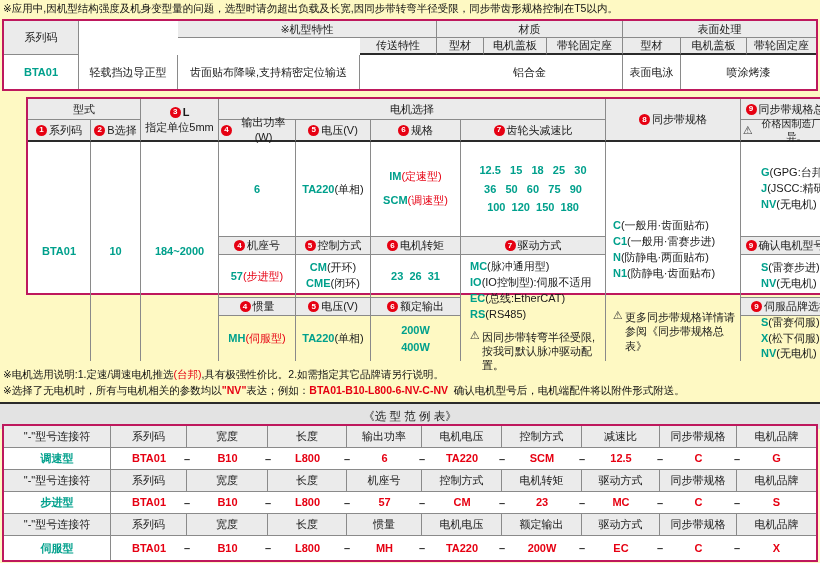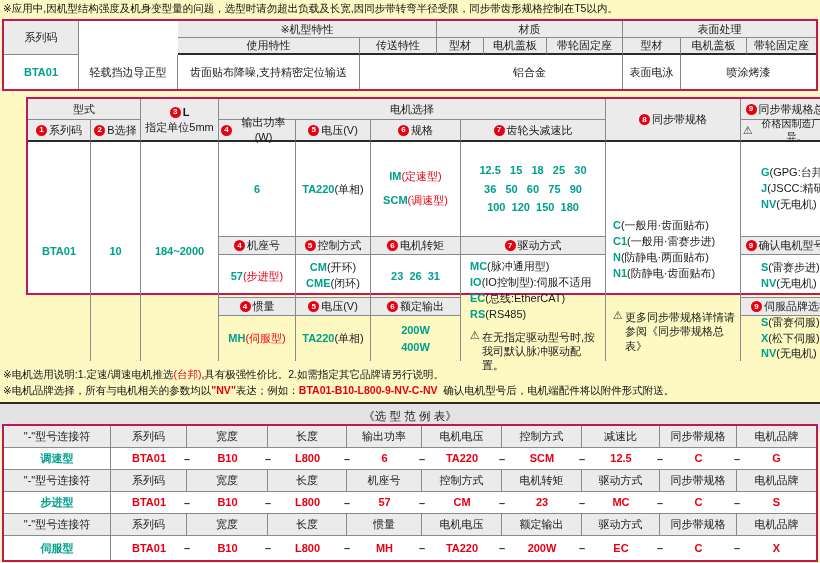--- a/index.html
+++ b/index.html
@@ -38,21 +38,20 @@
 
 <div class="page">
 
   <div class="topnote">※应用中,因机型结构强度及机身变型量的问题，选型时请勿超出负载及长宽,因同步带转弯半径受限，同步带齿形规格控制在T5以内。</div>
 
   <div class="t" style="left:2px;top:19px;width:816px;height:72px;grid-template-columns:75px 99px 182px 77px 47px 63px 76px 58px 66px 69px;grid-template-rows:17px 17px 34px;">
     <div class="c h" style="grid-area:1/1/3/2">系列码</div>
     <div class="c h" style="grid-area:1/3/2/5">※机型特性</div>
     <div class="c h" style="grid-area:1/5/2/8">材质</div>
     <div class="c h ne" style="grid-area:1/8/2/11">表面处理</div>
-    <div class="c h tb" style="grid-area:2/3">使用特性</div>
     <div class="c h tb" style="grid-area:2/4">传送特性</div>
     <div class="c h tb" style="grid-area:2/5">型材</div>
     <div class="c h tb" style="grid-area:2/6">电机盖板</div>
     <div class="c h tb" style="grid-area:2/7">带轮固定座</div>
     <div class="c h tb" style="grid-area:2/8">型材</div>
     <div class="c h tb" style="grid-area:2/9">电机盖板</div>
     <div class="c h tb ne" style="grid-area:2/10">带轮固定座</div>
     <div class="c nb teal" style="grid-area:3/1">BTA01</div>
     <div class="c nb" style="grid-area:3/2">轻载挡边导正型</div>
     <div class="c nb" style="grid-area:3/3">齿面贴布降噪,支持精密定位输送</div>
@@ -200,21 +199,21 @@
       <span class="opt"><span class="teal">CME</span><span>(闭环)</span></span>
     </div>
     <div class="c teal" style="grid-area:5/6">23&nbsp;&nbsp;26&nbsp;&nbsp;31</div>
     <div class="c nb colcell leftlist" style="grid-area:5/7/8/8;padding:4px 3px 4px 9px;justify-content:flex-start">
       <span class="opt"><span class="teal">MC</span><span>(脉冲通用型)</span></span>
       <span class="opt"><span class="teal">IO</span><span>(IO控制型):伺服不适用</span></span>
       <span class="opt"><span class="teal">EC</span><span>(总线:EtherCAT)</span></span>
       <span class="opt"><span class="teal">RS</span><span>(RS485)</span></span>
       <span class="note-row" style="margin-top:7px">
           <span class="w">⚠</span>
-          <span>在无指定驱动型号时,按我司默认脉冲驱动配置。</span>
+          <span>因同步带转弯半径受限,按我司默认脉冲驱动配置。</span>
         </span>
     </div>
     <div class="c ne colcell leftlist" style="grid-area:5/9;padding-left:20px">
       <span class="opt"><span class="teal">S</span><span>(雷赛步进)</span></span>
       <span class="opt"><span class="teal">NV</span><span>(无电机)</span></span>
     </div>
 
     <div class="c h" style="grid-area:6/4">
       <span class="hl">
           <span class="n">4</span>
@@ -252,21 +251,21 @@
       <span class="opt"><span class="teal">S</span><span>(雷赛伺服)</span></span>
       <span class="opt"><span class="teal">X</span><span>(松下伺服)</span></span>
       <span class="opt"><span class="teal">NV</span><span>(无电机)</span></span>
     </div>
   </div>
 
   <div class="notes" style="top:368px">
     <span>※电机选用说明:1.定速/调速电机推选</span><span class="red">(台邦)</span><span>,具有极强性价比。2.如需指定其它品牌请另行说明。</span>
   </div>
   <div class="notes" style="top:384px">
-    <span>※电机品牌选择，所有与电机相关的参数均以</span><span class="redb">"NV"</span><span>表达；例如：</span><span class="redb">BTA01-B10-L800-9-NV-C-NV</span><span>&nbsp;&nbsp;确认电机型号后，电机端配件将以附件形式附送。</span>
+    <span>※选择了无电机时，所有与电机相关的参数均以</span><span class="redb">"NV"</span><span>表达；例如：</span><span class="redb">BTA01-B10-L800-6-NV-C-NV</span><span>&nbsp;&nbsp;确认电机型号后，电机端配件将以附件形式附送。</span>
   </div>
 
   <div class="band">《选 型 范 例 表》</div>
 
   <div class="t" style="left:2px;top:424px;width:816px;height:138px;grid-template-columns:107px 76px 81px 79px 75px 80px 80px 78px 77px 79px;grid-template-rows:22px 22px 22px 22px 22px 24px;">
 
     <div class="c h" style="grid-area:1/1">"-"型号连接符</div>
     <div class="c h" style="grid-area:1/2">系列码</div>
     <div class="c h" style="grid-area:1/3">宽度</div>
     <div class="c h" style="grid-area:1/4">长度</div>

